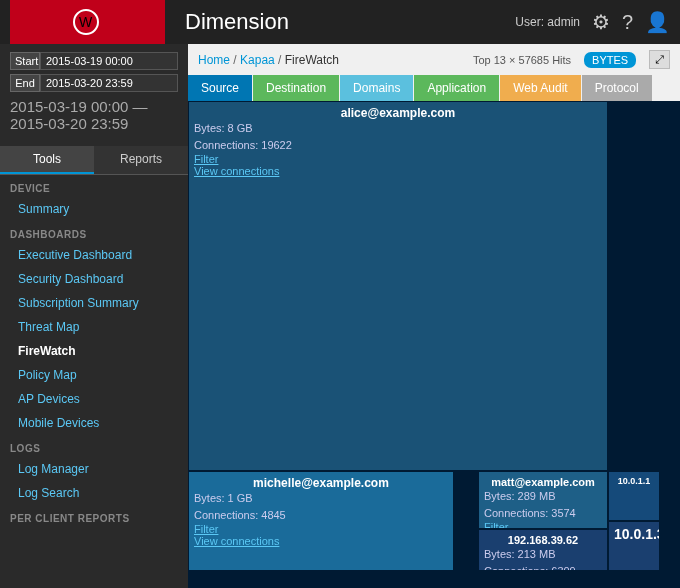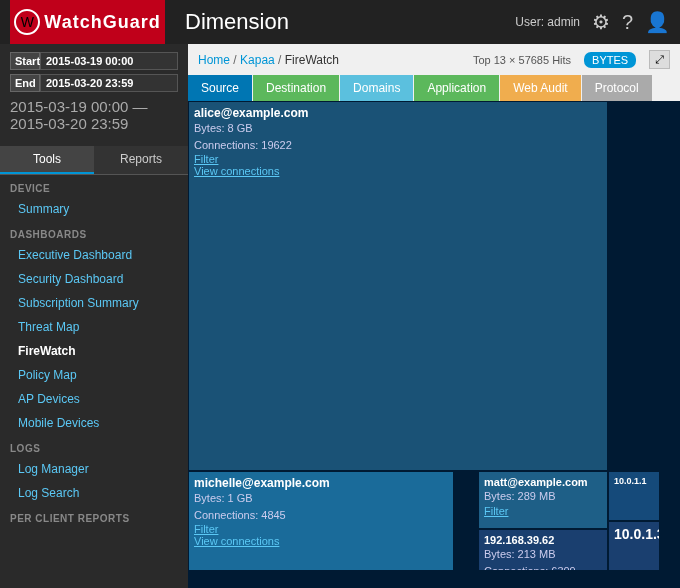--- a/index.html
+++ b/index.html
@@ -75,21 +75,20 @@
       overflow-y: auto;
       color: #fff;
     }
     .date-controls {
       padding: 8px 10px;
     }
     .date-row {
       display: flex;
       align-items: flex-start;
       margin-bottom: 4px;
-      font-weight: bold;
     }
     .date-label {
       color: white;
       font-size: 11px;
       width: 30px;
       flex-shrink: 0;
       background: #444;
       padding: 2px 4px;
       border: 1px solid #666;
       text-align: center;
@@ -247,41 +246,41 @@
     }
 
     .cell-label {
       color: white;
       font-size: 12px;
       padding: 4px 5px;
     }
     .cell-label .name {
       font-weight: bold;
       font-size: 12px;
+      text-align: center;
     }
     .cell-label .info {
       font-size: 11px;
       color: #cce;
       line-height: 1.5;
     }
     .cell-label .link {
       color: #5bc8f5;
       text-decoration: underline;
       cursor: pointer;
       display: block;
       font-size: 11px;
     }
   </style>
 </head>
 <body>
 
 <div class="header">
   <div class="logo-area">
     <span class="logo-w">W</span>
-    <span class="logo-text">WatchGuard</span>
   </div>
   <span class="header-title">Dimension</span>
   <div class="header-right">
     <span class="user-label">User: admin</span>
     <span class="header-icon">⚙</span>
     <span class="header-icon">?</span>
     <span class="header-icon">👤</span>
   </div>
 </div>
 
@@ -377,20 +376,21 @@
           <div class="info">Connections: 4845</div>
           <span class="link">Filter</span>
           <span class="link">View connections</span>
         </div>
       </div>
 
       <div class="treemap-cell cell-mid-right" style="top:370px;left:290px;width:130px;height:58px;">
         <div class="cell-label">
           <div class="name" style="font-size:11px;">matt@example.com</div>
           <div class="info">Bytes: 289 MB</div>
+          <div class="info">Connections: 3574</div>
           <span class="link">Filter</span>
 
         </div>
       </div>
 
       <div class="treemap-cell cell-small-1" style="top:428px;left:290px;width:130px;height:42px;">
         <div class="cell-label">
           <div class="name" style="font-size:11px;">192.168.39.62</div>
           <div class="info">Bytes: 213 MB</div>
           <div class="info">Connections: 6309</div>

